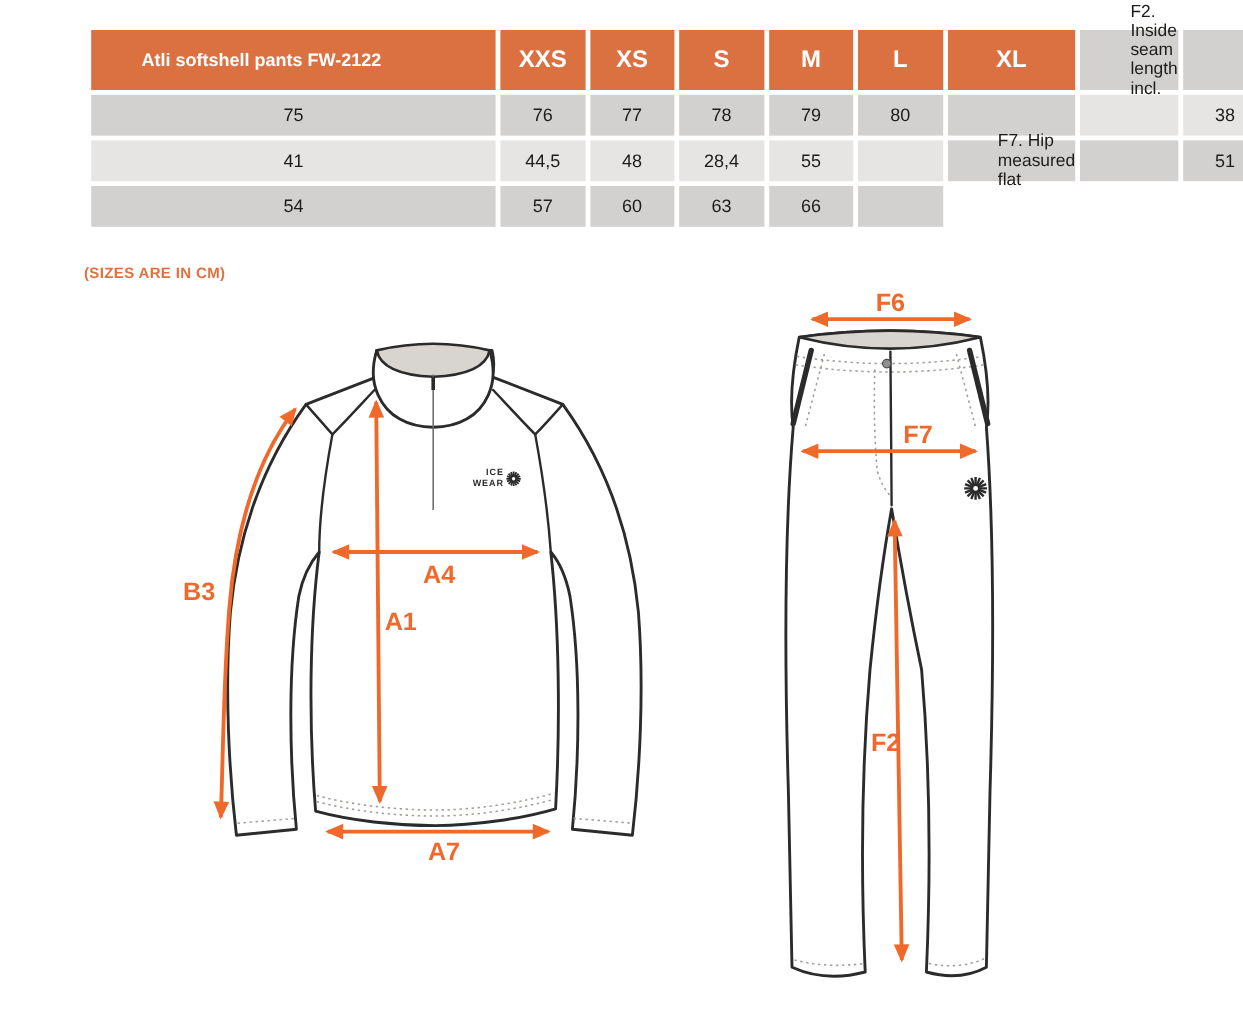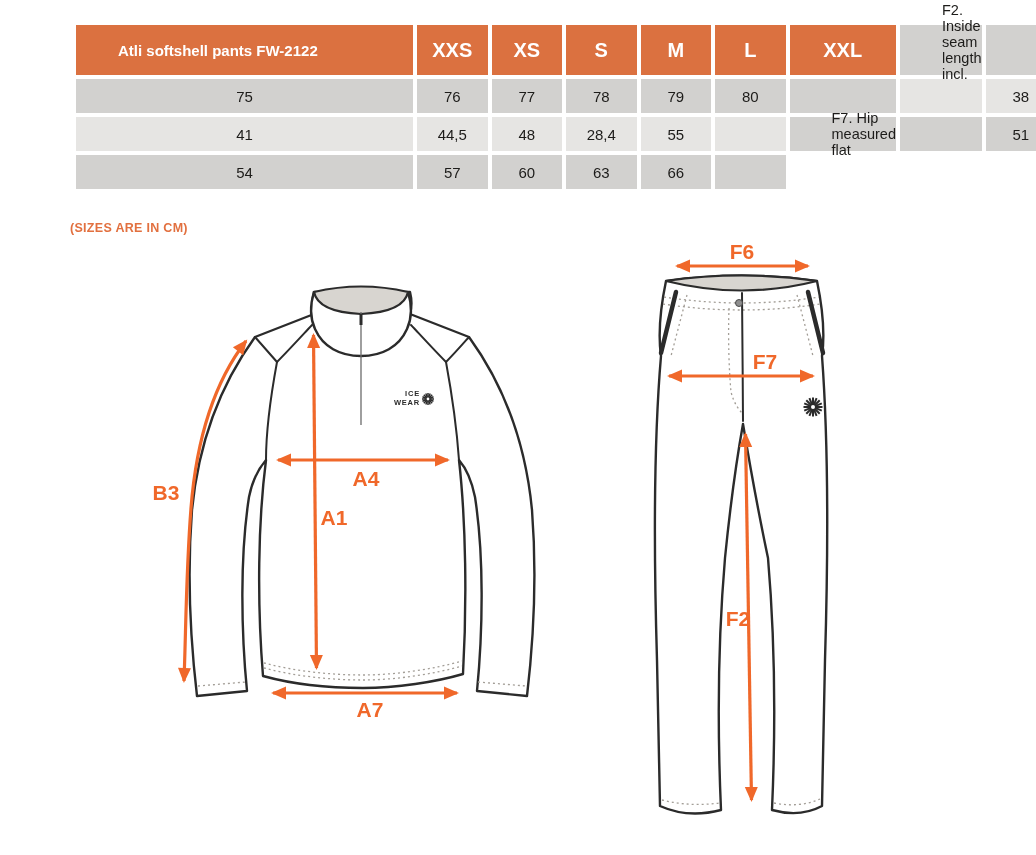--- a/index.html
+++ b/index.html
@@ -54,21 +54,21 @@
 </head>
 <body>
 
 <div class="size-table">
   <div class="cell th label">Atli softshell pants FW-2122</div>
   <div class="cell th">XXS</div>
   <div class="cell th">XS</div>
   <div class="cell th">S</div>
   <div class="cell th">M</div>
   <div class="cell th">L</div>
-  <div class="cell th">XXL</div>
+  <div class="cell th">XL</div>
 
   <div class="cell r0 label rowlabel">F2. Inside seam length incl. cuff</div>
   <div class="cell r0 val"></div>
   <div class="cell r0 val">75</div>
   <div class="cell r0 val">76</div>
   <div class="cell r0 val">77</div>
   <div class="cell r0 val">78</div>
   <div class="cell r0 val">79</div>
   <div class="cell r0 val">80</div>
   <div class="cell r0 val"></div>

